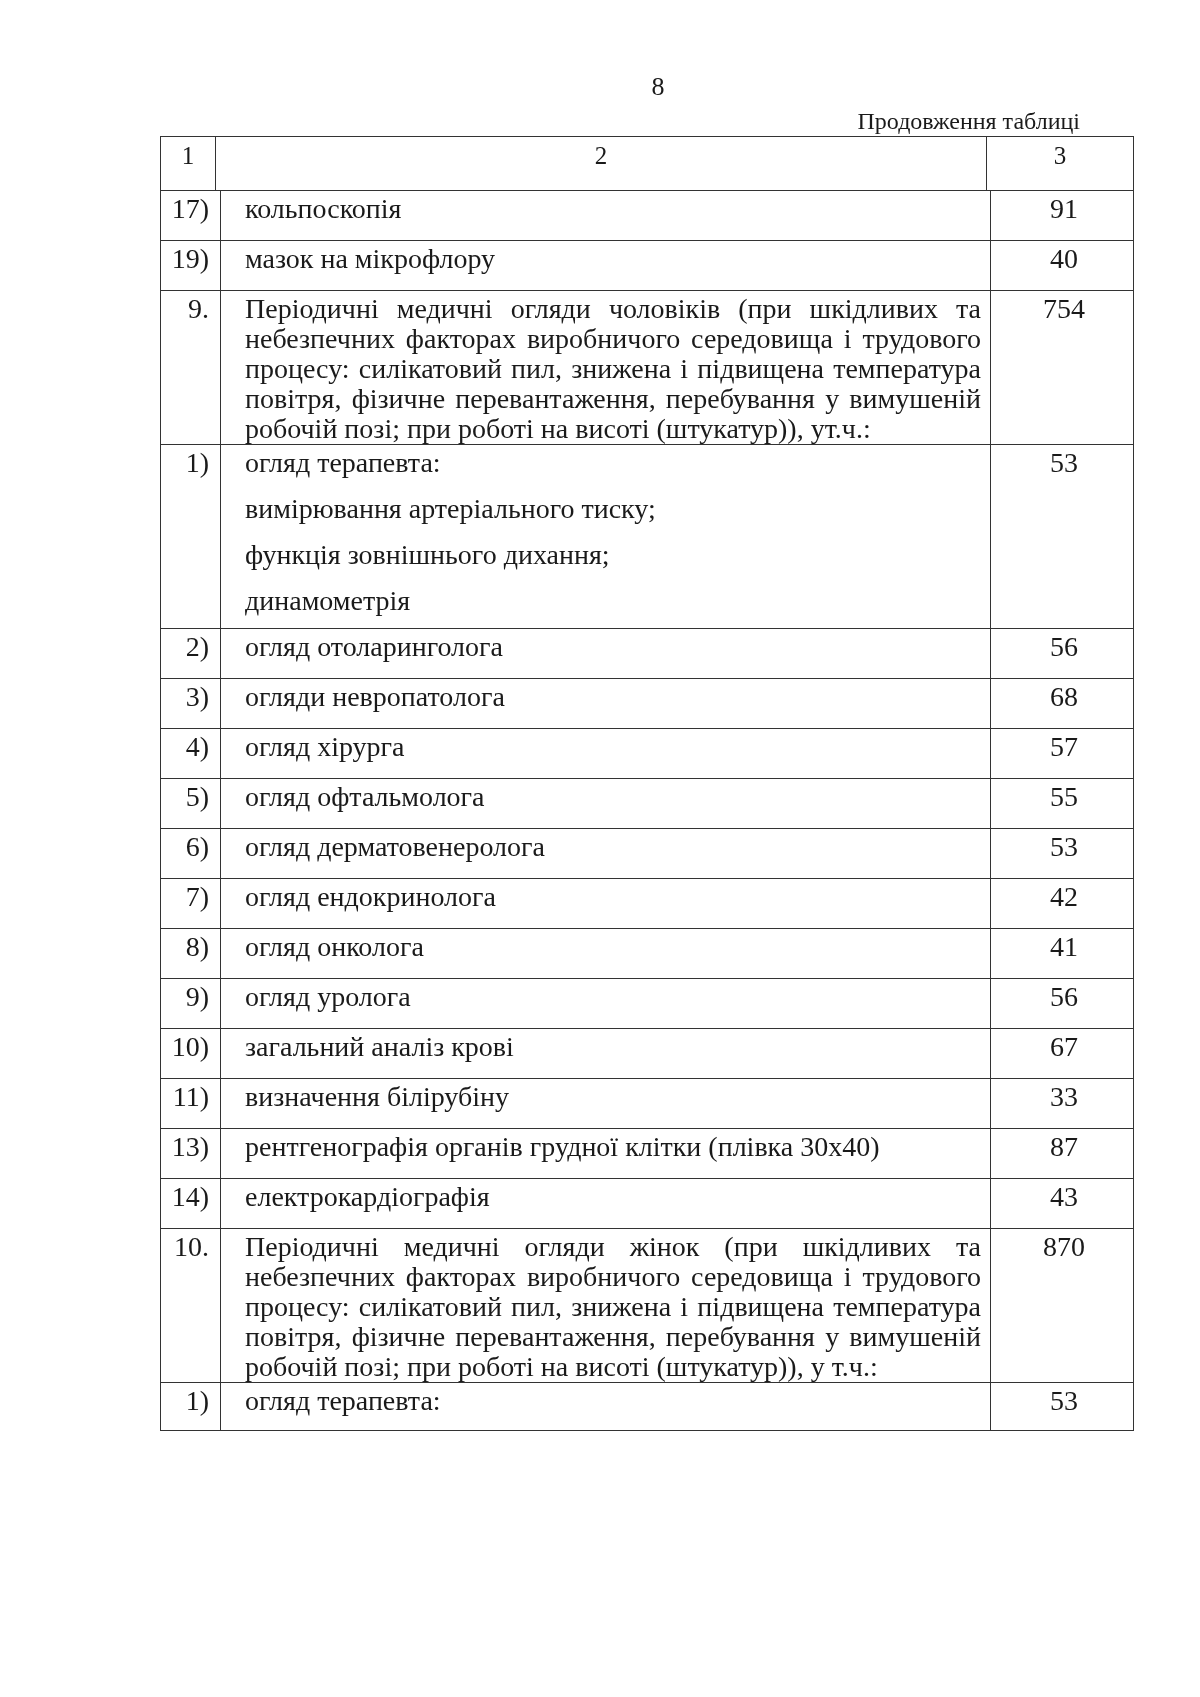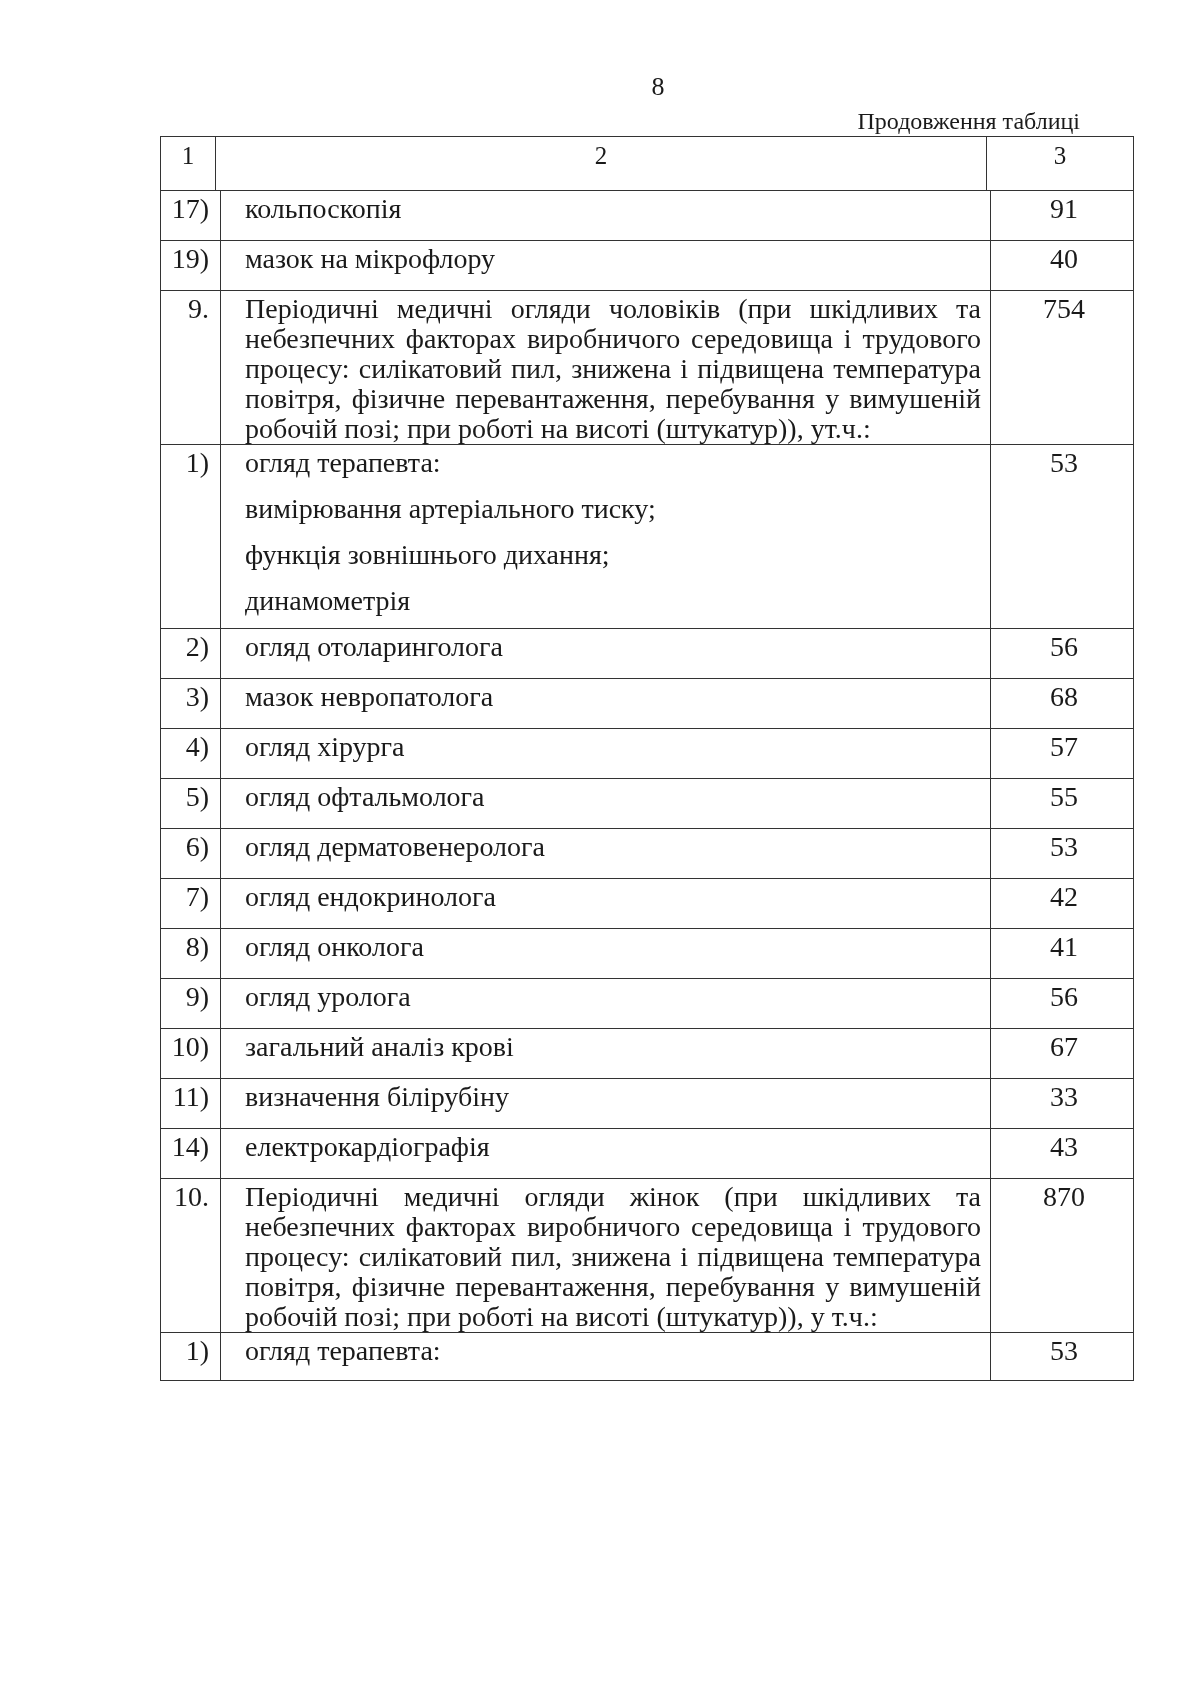--- a/index.html
+++ b/index.html
@@ -93,21 +93,21 @@
         </td>
         <td class="val">53</td>
       </tr>
       <tr class="row-std">
         <td class="num">2)</td>
         <td class="desc">огляд отоларинголога</td>
         <td class="val">56</td>
       </tr>
       <tr class="row-std">
         <td class="num">3)</td>
-        <td class="desc">мазок невропатолога</td>
+        <td class="desc">огляди невропатолога</td>
         <td class="val">68</td>
       </tr>
       <tr class="row-std">
         <td class="num">4)</td>
         <td class="desc">огляд хірурга</td>
         <td class="val">57</td>
       </tr>
       <tr class="row-std">
         <td class="num">5)</td>
         <td class="desc">огляд офтальмолога</td>
@@ -137,20 +137,25 @@
         <td class="num">10)</td>
         <td class="desc">загальний аналіз крові</td>
         <td class="val">67</td>
       </tr>
       <tr class="row-std">
         <td class="num">11)</td>
         <td class="desc">визначення білірубіну</td>
         <td class="val">33</td>
       </tr>
       <tr class="row-std">
+        <td class="num">13)</td>
+        <td class="desc">рентгенографія органів грудної клітки (плівка 30х40)</td>
+        <td class="val">87</td>
+      </tr>
+      <tr class="row-std">
         <td class="num">14)</td>
         <td class="desc">електрокардіографія</td>
         <td class="val">43</td>
       </tr>
       <tr>
         <td class="num">10.</td>
         <td class="desc justify">Періодичні медичні огляди жінок (при шкідливих та небезпечних факторах виробничого середовища і трудового процесу: силікатовий пил, знижена і підвищена температура повітря, фізичне перевантаження, перебування у вимушеній робочій позі; при роботі на висоті (штукатур)), у т.ч.:</td>
         <td class="val">870</td>
       </tr>
       <tr class="row-last">

